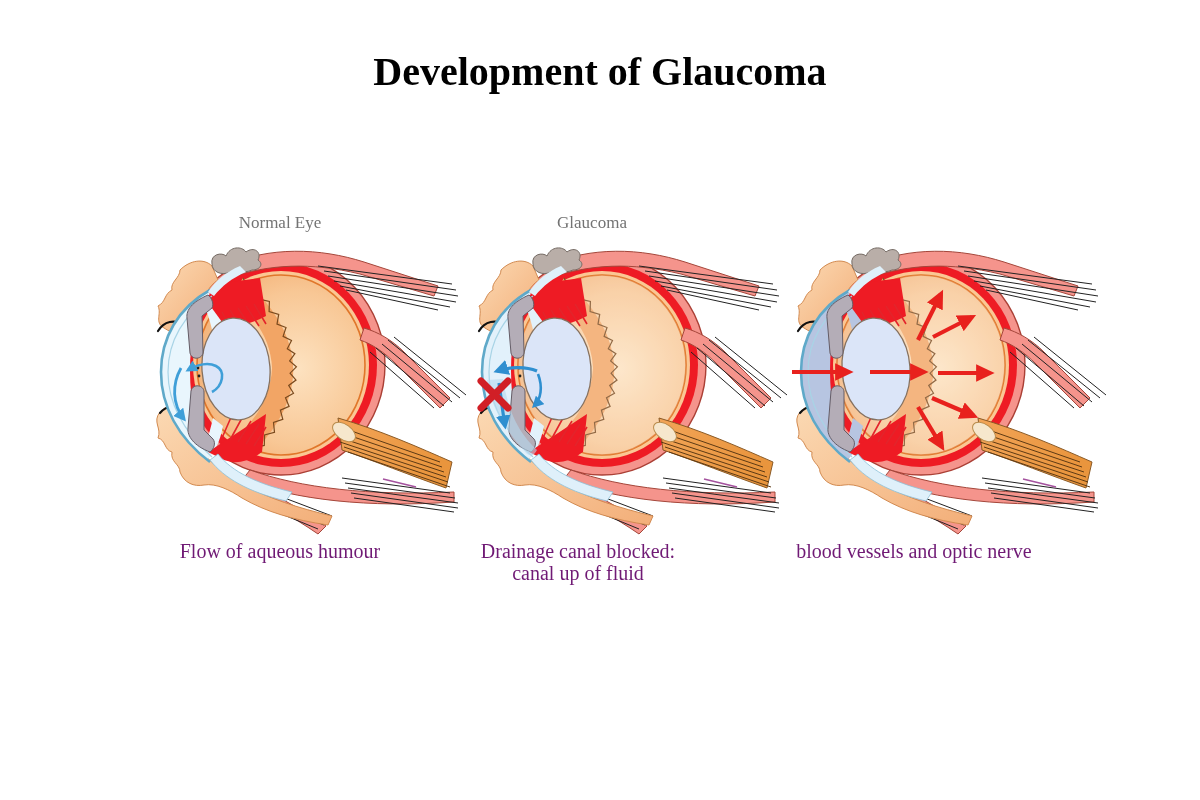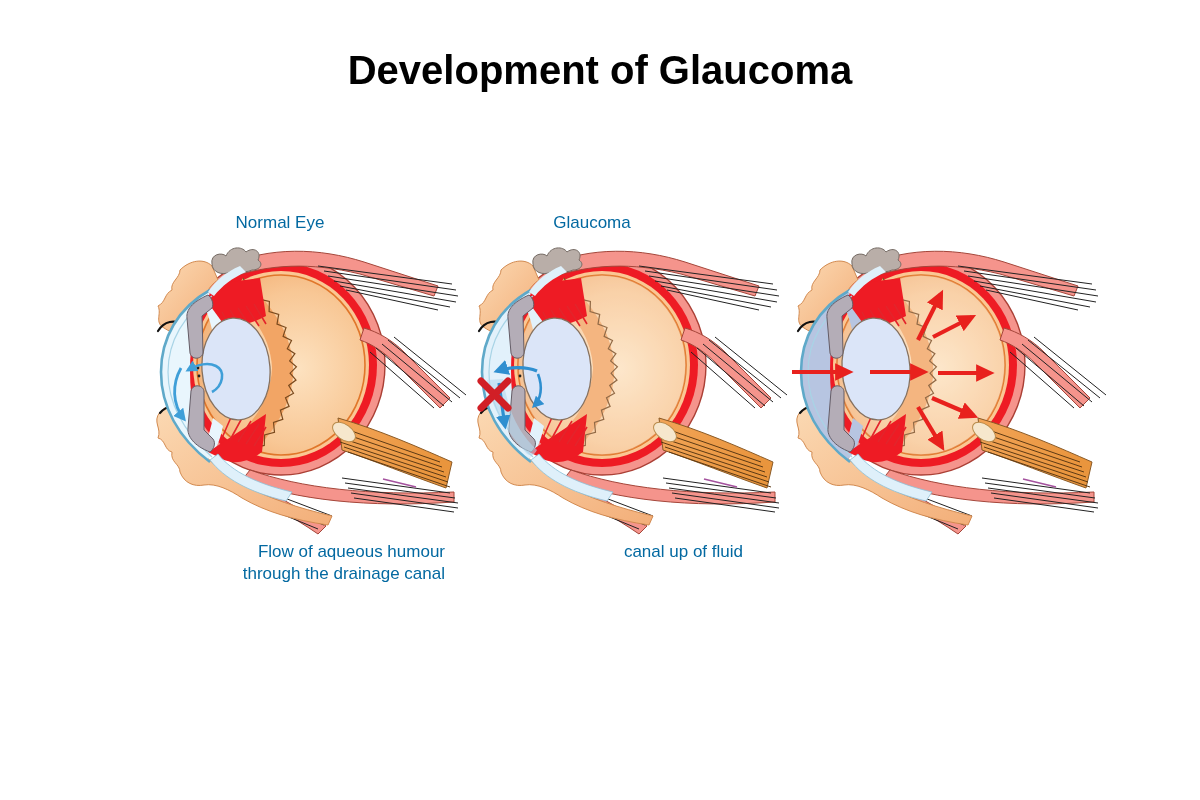--- a/index.html
+++ b/index.html
@@ -1,24 +1,24 @@
 <!DOCTYPE html>
 <html><head>
 <meta charset="utf-8">
 <style>
   html,body{margin:0;padding:0;background:#fff;}
   .stage{position:relative;width:1200px;height:800px;background:#ffffff;overflow:hidden;
-         font-family:Liberation Sans, sans-serif;}
+         font-family:Liberation Serif, serif;}
   .title{position:absolute;left:0;top:48px;width:1200px;text-align:center;
          font-size:40px;font-weight:bold;color:#000;letter-spacing:0;}
   .panel-label{position:absolute;top:213px;width:320px;text-align:center;
-         font-size:17px;color:#0369a1;}
+         font-size:17px;color:#737373;}
   .panel-label.p1{left:120px;} .panel-label.p2{left:432px;} .panel-label.p3{left:754px;}
-  .caption{position:absolute;top:541px;width:330px;text-align:right;
-         font-size:17px;line-height:21.5px;color:#0369a1;}
+  .caption{position:absolute;top:541px;width:330px;text-align:center;
+         font-size:20px;line-height:21.5px;color:#701a75;}
   .caption.c1{left:115px;} .caption.c2{left:413px;} .caption.c3{left:749px;}
   svg{position:absolute;left:0;top:0;}
   .eye1{--ac:#e9f6fd;--lighten:0;}
   .eye2{--ac:#e2f1fb;--lighten:0.18;}
   .eye3{--ac:#b7c5e1;--lighten:0.18;}
 </style>
 </head>
 <body>
 
 <div class="stage">
@@ -145,20 +145,21 @@
         <path d="M158,100 L181,54" marker-end="url(#mRed)"></path>
         <path d="M173,97 L212,77" marker-end="url(#mRed)"></path>
         <path d="M172,158 L214,176" marker-end="url(#mRed)"></path>
         <path d="M158,167 L182,207" marker-end="url(#mRed)"></path>
       </g>
     </g>
   </svg>
 
   <div class="caption c1">
     <div>Flow of aqueous humour</div>
-    <div>through the drainage canal</div>
   </div>
   <div class="caption c2">
+    <div>Drainage canal blocked:</div>
     <div>canal up of fluid</div>
   </div>
   <div class="caption c3">
+    <div>blood vessels and optic nerve</div>
   </div>
 </div>
 
 </body></html>

